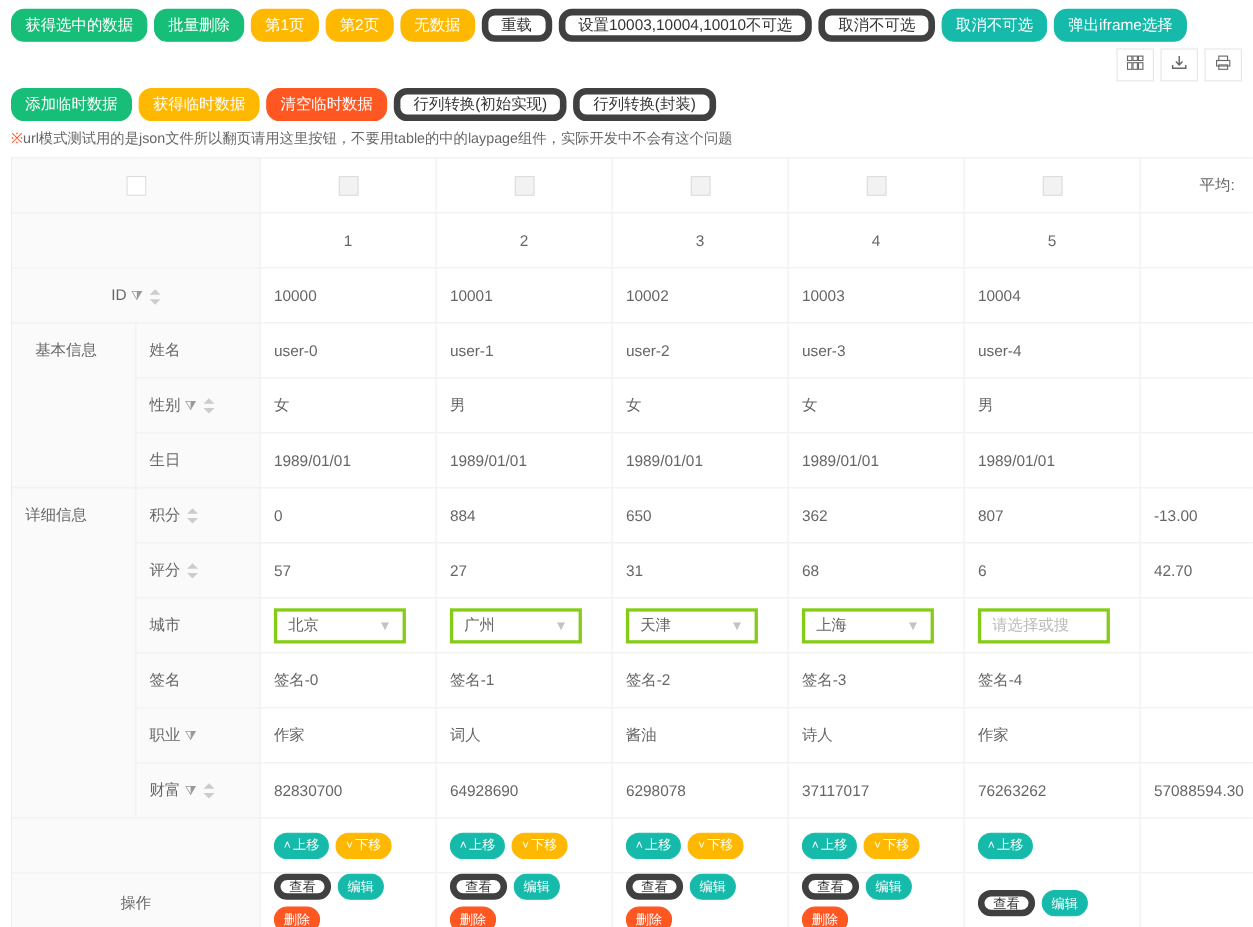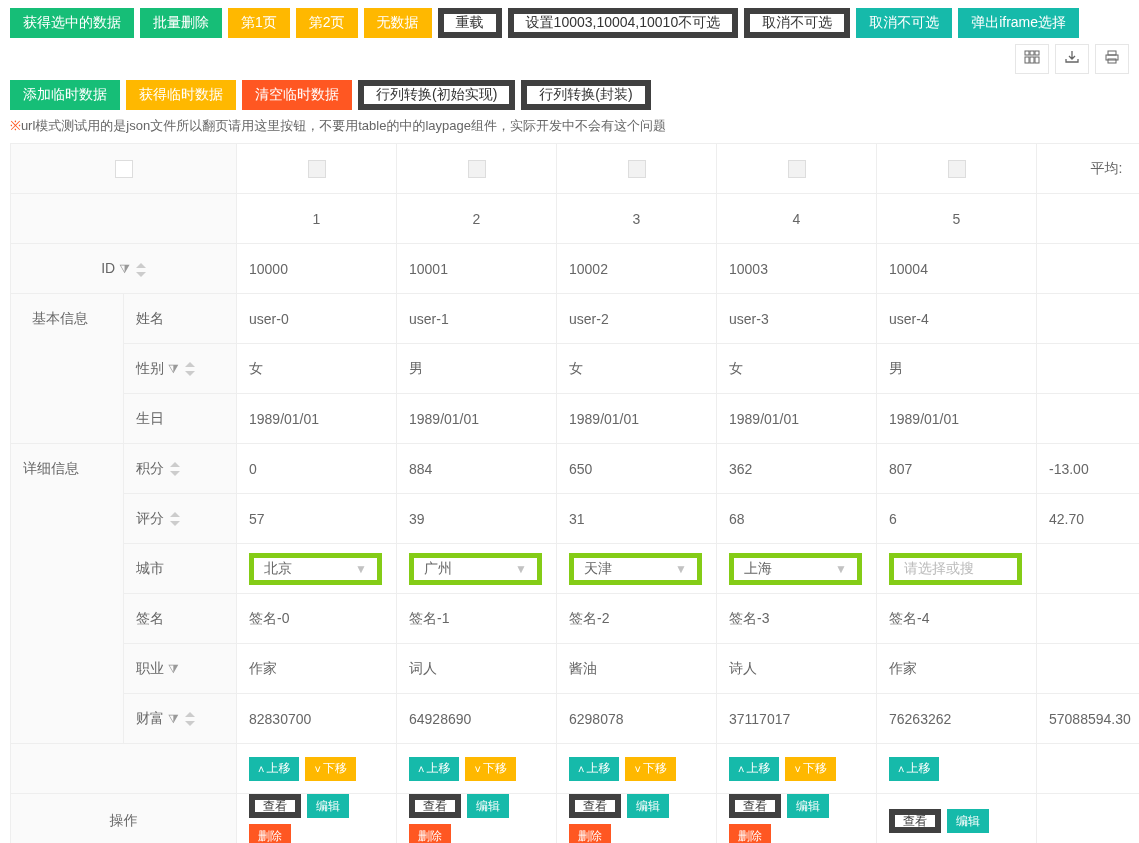--- a/index.html
+++ b/index.html
@@ -1,40 +1,40 @@
 <!DOCTYPE html>
 <html><head>
 <meta charset="utf-8">
 <style>
 *{box-sizing:border-box;margin:0;padding:0;}
 body{font-family:"Helvetica Neue",Helvetica,Arial,"Microsoft YaHei",sans-serif;font-size:14px;color:#333;background:#fff;padding:8px 10px;}
 .toolbar{display:flex;flex-wrap:wrap;gap:6px;align-items:center;margin-bottom:6px;}
 .toolbar-right{margin-left:auto;display:flex;gap:6px;}
-.btn{display:inline-flex;align-items:center;justify-content:center;height:30px;padding:0 12px;border:1px solid transparent;border-radius:0;cursor:pointer;font-size:14px;white-space:nowrap;background:#fff;color:#555;}
+.btn{display:inline-flex;align-items:center;justify-content:center;height:30px;padding:0 12px;border:1px solid transparent;border-radius:12px;cursor:pointer;font-size:14px;white-space:nowrap;background:#fff;color:#555;}
 .btn-primary{background:#16be77;color:#fff;border-color:#16be77;}
 .btn-teal{background:#16baaa;color:#fff;border-color:#16baaa;}
 .btn-warm{background:#ffb800;color:#fff;border-color:#ffb800;}
 .btn-danger{background:#ff5722;color:#fff;border-color:#ff5722;}
 .btn-default{background:#fff;color:#333;border:6px solid #404040;}
 .btn-icon{width:34px;height:30px;padding:0;border:1px solid #e6e6e6;background:#fff;color:#666;font-size:16px;}
 .btn-xs{height:24px;padding:0 8px;font-size:12px;}
 .note{color:#666;font-size:13px;margin:4px 0 8px 0;}
 .note .star{color:#ff5722;}
 .table-wrap{position:relative;}
 .table{width:100%;border-collapse:collapse;table-layout:fixed;}
 .table td,.table th{border:1px solid #eee;padding:0 12px;height:50px;font-weight:normal;text-align:left;vertical-align:middle;color:#666;font-size:14px;overflow:hidden;}
 .table .th-center{text-align:center;}
 .table .col-left{background:#fafafa;}
 .checkbox{display:inline-block;width:18px;height:18px;border:1px solid #ddd;background:#fff;vertical-align:middle;}
 .checkbox.disabled{background:#f2f2f2;}
 .filter-icon{display:inline-block;margin-left:4px;color:#999;font-size:12px;}
 .sort{display:inline-block;margin-left:6px;position:relative;width:10px;height:14px;vertical-align:middle;}
 .sort::before{content:"";position:absolute;top:0;left:0;border-left:5px solid transparent;border-right:5px solid transparent;border-bottom:5px solid #ccc;}
 .sort::after{content:"";position:absolute;bottom:0;left:0;border-left:5px solid transparent;border-right:5px solid transparent;border-top:5px solid #ccc;}
-.select{display:flex;align-items:center;justify-content:space-between;width:133px;height:32px;border:5px solid #84cc16;padding:0 10px;background:#fff;font-size:14px;color:#666;}
+.select{display:flex;align-items:center;justify-content:space-between;width:120px;height:32px;border:3px solid #84cc16;padding:0 10px;background:#fff;font-size:14px;color:#666;}
 .select .caret{color:#c2c2c2;font-size:12px;}
 .select.placeholder{color:#bbb;}
 .chev{font-size:11px;margin-right:2px;}
 .cell-actions{display:flex;gap:6px;flex-wrap:wrap;}
 .col-label{width:113px;}
 .col-group{width:113px;}
 .col-data{width:160px;}
 .col-avg{width:140px;}
 </style>
 </head>
@@ -169,21 +169,21 @@
   <td>884</td>
   <td>650</td>
   <td>362</td>
   <td>807</td>
   <td>-13.00</td>
 </tr>
 
 <tr>
   <td class="col-left"><span>评分</span><span class="sort"></span></td>
   <td>57</td>
-  <td>39</td>
+  <td>27</td>
   <td>31</td>
   <td>68</td>
   <td>6</td>
   <td>42.70</td>
 </tr>
 
 <tr>
   <td class="col-left">城市</td>
   <td>
             <div class="select">

